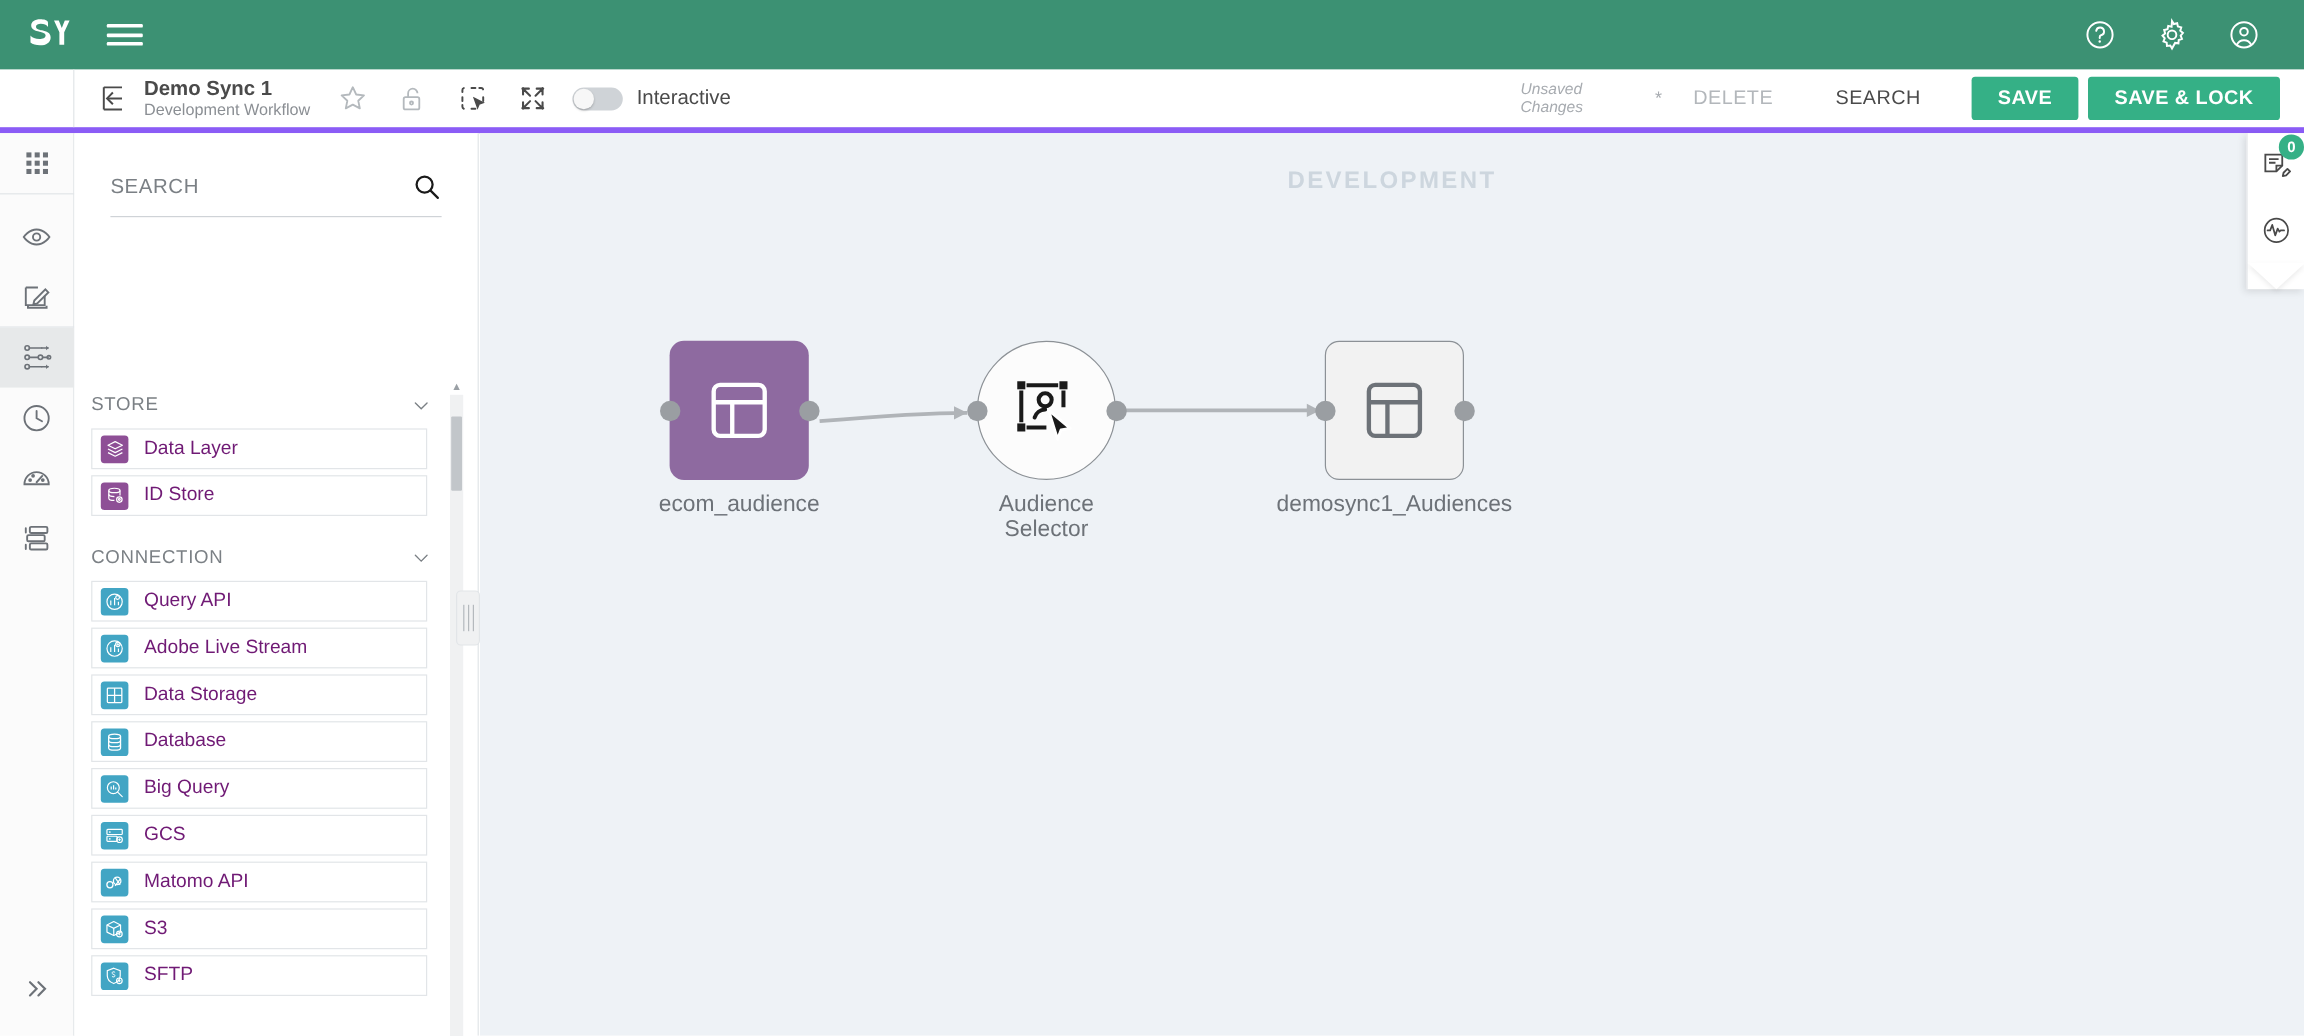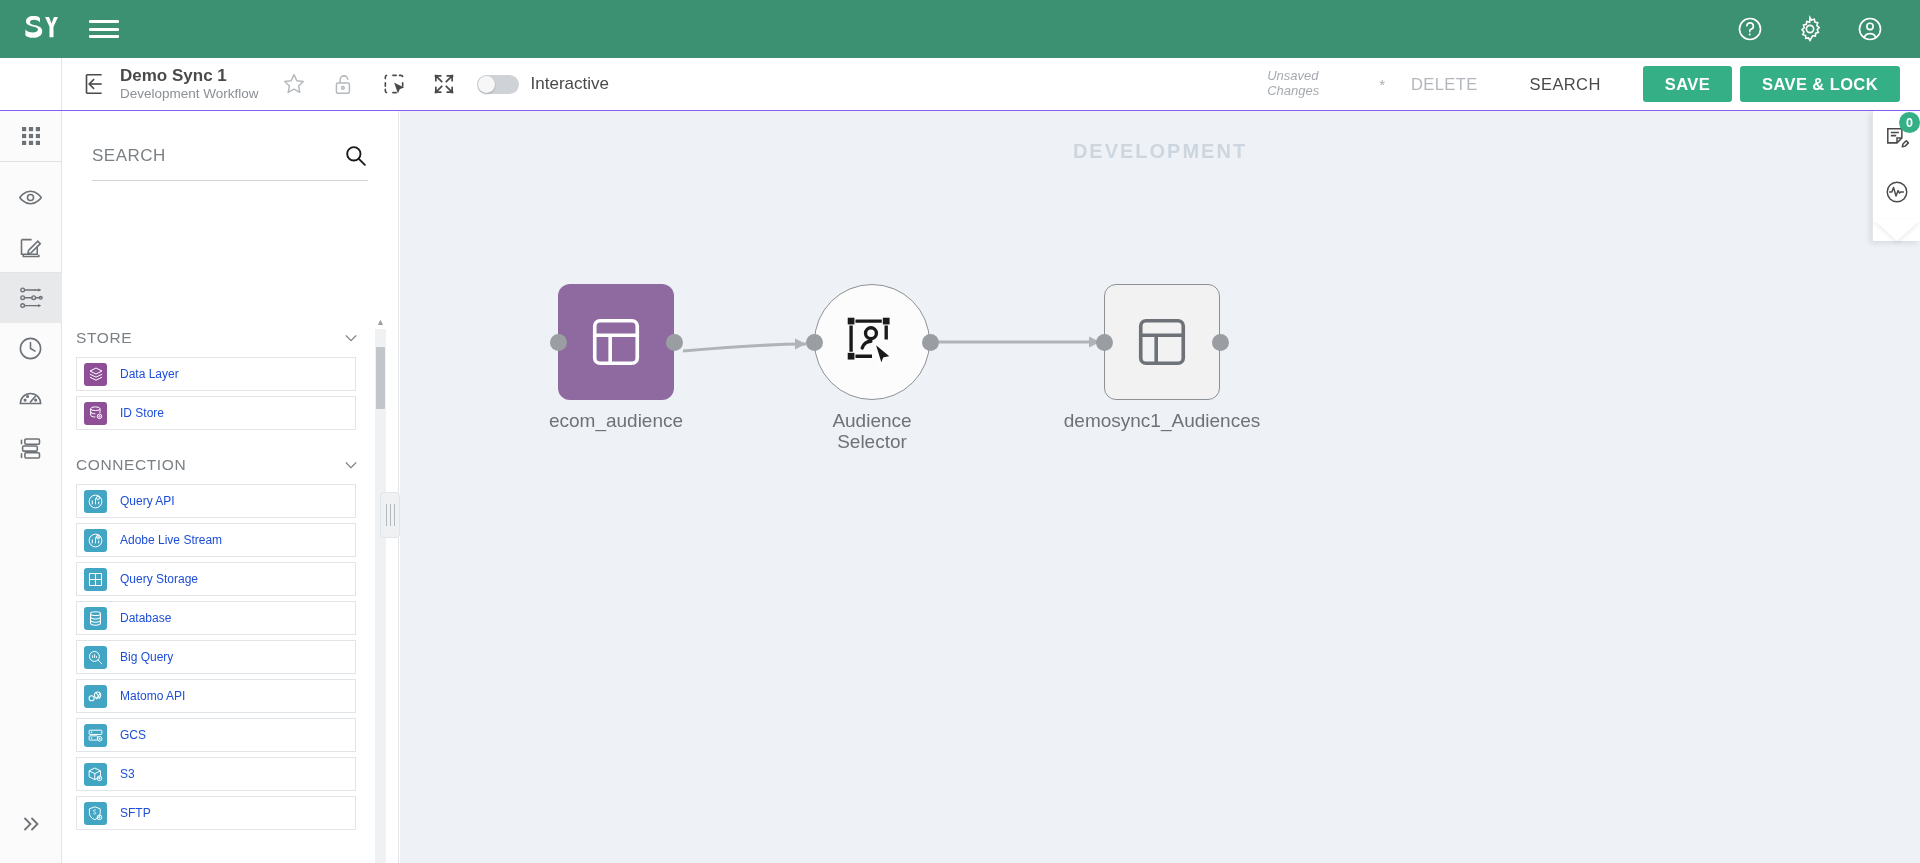--- a/index.html
+++ b/index.html
@@ -33,21 +33,21 @@
     margin-left: auto; display: flex; align-items: center;
     gap: 32px; margin-right: 36px;
   }
   .topbar-right .tb-icon { width: 28px; height: 28px; cursor: pointer; }
 
   
   .toolbar {
     position: absolute; top: 58px; left: 0;
     width: 1920px; height: 53px;
     background: #ffffff;
-    border-bottom: 1px solid #8b5cf6;
+    border-bottom: 5px solid #8b5cf6;
     display: flex; align-items: center;
   }
   .tb-left-pad { width: 62px; height: 100%; border-right: 1px solid #e2e5e8; }
   .back-icon { margin-left: 18px; width: 26px; height: 26px; cursor: pointer; }
   .title-block { margin-left: 14px; line-height: 1.18; }
   .title-main { font-size: 17px; font-weight: bold; color: #4a4a4a; }
   .title-sub { font-size: 13.5px; color: #8b8f94; }
   .tb-icons { display: flex; align-items: center; gap: 24px; margin-left: 22px; }
   .tb-ic { width: 26px; height: 26px; cursor: pointer; }
   .toggle-wrap { display: flex; align-items: center; margin-left: 20px; gap: 12px; }
@@ -133,21 +133,21 @@
     display: flex; align-items: center; padding-left: 7px;
     cursor: pointer;
   }
   .li-icon {
     width: 23px; height: 23px; border-radius: 3px;
     display: flex; align-items: center; justify-content: center;
     flex: 0 0 auto;
   }
   .li-icon.store { background: #8e4f96; }
   .li-icon.conn  { background: #42a5c4; }
-  .li-label { margin-left: 13px; font-size: 12px; color: #1d4ed8; }
+  .li-label { margin-left: 13px; font-size: 16px; color: #701a75; }
 
   .panel-scrollbar {
     position: absolute; right: 12px; top: 218px;
     width: 11px; height: 645px; background: #f0f1f2;
   }
   .panel-scrollbar .thumb {
     position: absolute; top: 18px; left: 1px;
     width: 9px; height: 62px; background: #c2c6ca; border-radius: 1px;
   }
   .sb-arrow {
@@ -476,21 +476,21 @@
       </span>
       <span class="li-label">Adobe Live Stream</span>
     </div>
     <div class="list-item">
       <span class="li-icon conn">
         <svg width="17" height="17" viewBox="0 0 24 24" fill="none" stroke="#fff" stroke-width="1.5">
           <rect x="3.5" y="3.5" width="17" height="17" rx="1"></rect>
             <path d="M12 3.5v17M3.5 12h17"></path>
         </svg>
       </span>
-      <span class="li-label">Query Storage</span>
+      <span class="li-label">Data Storage</span>
     </div>
     <div class="list-item">
       <span class="li-icon conn">
         <svg width="17" height="17" viewBox="0 0 24 24" fill="none" stroke="#fff" stroke-width="1.5">
           <ellipse cx="12" cy="5.2" rx="7" ry="2.6"></ellipse>
           <path d="M5 5.2v13.6c0 1.44 3.13 2.6 7 2.6s7-1.16 7-2.6V5.2"></path>
           <path d="M5 10c0 1.44 3.13 2.6 7 2.6s7-1.16 7-2.6"></path>
           <path d="M5 14.6c0 1.44 3.13 2.6 7 2.6s7-1.16 7-2.6"></path>
         </svg>
       </span>
@@ -498,42 +498,42 @@
     </div>
     <div class="list-item">
       <span class="li-icon conn">
         <svg width="17" height="17" viewBox="0 0 24 24" fill="none" stroke="#fff" stroke-width="1.4">
           <circle cx="10.5" cy="10.5" r="7"></circle>
             <path d="M15.6 15.6L21 21" stroke-linecap="round"></path>
           <path d="M8 12.5V9M10.8 12.5V7.5M13.4 12.5v-2.4"></path>
         </svg>
       </span>
       <span class="li-label">Big Query</span>
-    </div>
-    <div class="list-item">
-      <span class="li-icon conn">
-        <svg width="17" height="17" viewBox="0 0 24 24" fill="none" stroke="#fff" stroke-width="1.5">
-          <circle cx="6.5" cy="14.5" r="3.6"></circle>
-            <circle cx="15" cy="10" r="4.4"></circle>
-          <path d="M12.5 6l6 8.6M18.8 7.5l-6.2 8.4"></path>
-        </svg>
-      </span>
-      <span class="li-label">Matomo API</span>
     </div>
     <div class="list-item">
       <span class="li-icon conn">
         <svg width="17" height="17" viewBox="0 0 24 24" fill="none" stroke="#fff" stroke-width="1.4">
           <rect x="3" y="4.5" width="18" height="6" rx="1"></rect>
             <rect x="3" y="12.5" width="12" height="6" rx="1"></rect>
           <path d="M6.4 7.5h.01M6.4 15.5h.01" stroke-width="2" stroke-linecap="round"></path>
           <circle cx="17.8" cy="16.6" r="3.3"></circle>
             <path d="M17.8 15v3.2M16.2 16.6h3.2" stroke-width="1.1"></path>
         </svg>
       </span>
       <span class="li-label">GCS</span>
+    </div>
+    <div class="list-item">
+      <span class="li-icon conn">
+        <svg width="17" height="17" viewBox="0 0 24 24" fill="none" stroke="#fff" stroke-width="1.5">
+          <circle cx="6.5" cy="14.5" r="3.6"></circle>
+            <circle cx="15" cy="10" r="4.4"></circle>
+          <path d="M12.5 6l6 8.6M18.8 7.5l-6.2 8.4"></path>
+        </svg>
+      </span>
+      <span class="li-label">Matomo API</span>
     </div>
     <div class="list-item">
       <span class="li-icon conn">
         <svg width="17" height="17" viewBox="0 0 24 24" fill="none" stroke="#fff" stroke-width="1.4">
           <path d="M11 2.8l8 4v8.4l-8 4-8-4V6.8z" stroke-linejoin="round"></path>
           <path d="M3 6.8l8 4 8-4M11 10.8v8.4"></path>
           <circle cx="17.6" cy="17.4" r="3.3"></circle>
             <path d="M17.6 15.8V19M16 17.4h3.2" stroke-width="1.1"></path>
         </svg>
       </span>

